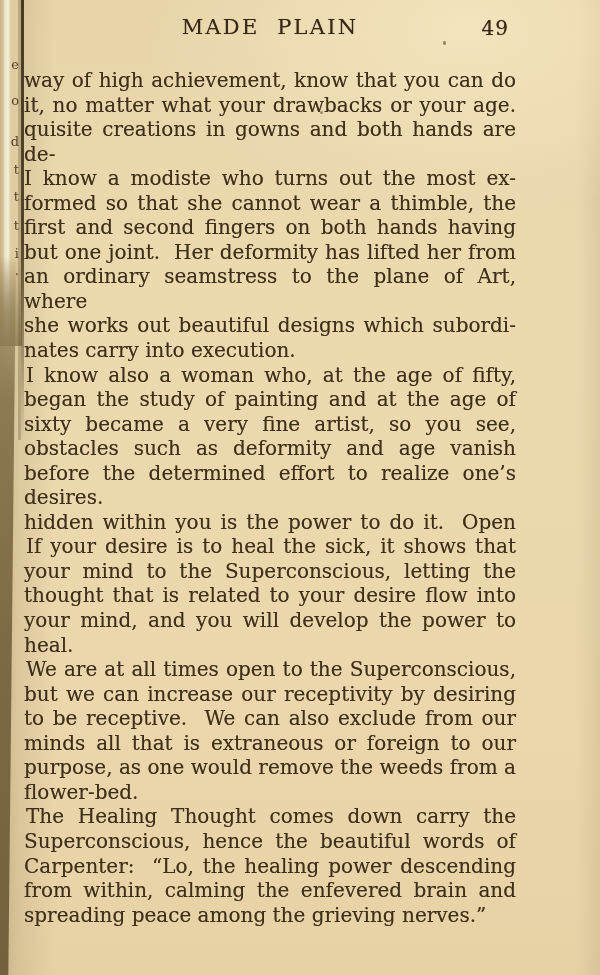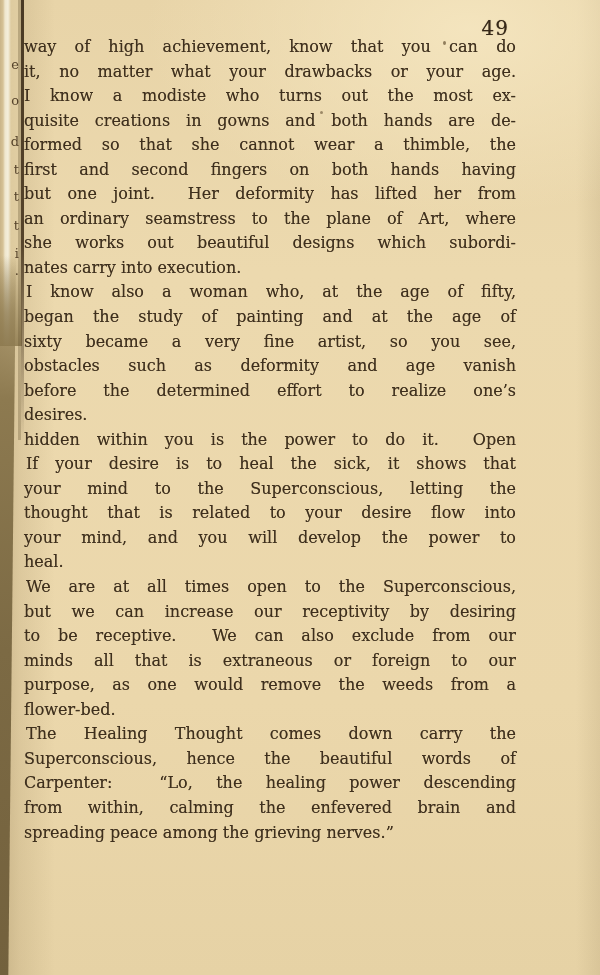--- a/index.html
+++ b/index.html
@@ -43,22 +43,22 @@
     position:absolute;left:0;right:0;text-align:center;
     font-size:21px;letter-spacing:2.2px;word-spacing:9px;
     text-shadow:0 0 .7px rgba(54,40,24,.55);
   }
   .page-number{
     position:absolute;right:7px;top:1px;font-size:20px;letter-spacing:1px;
     text-shadow:0 0 .7px rgba(54,40,24,.55);
   }
   
   .body-text{
-    position:absolute;left:24px;top:35px;width:492px;
-    font-size:16px;line-height:24.55px;color:var(--ink,#3e2f1d);
+    position:absolute;left:24px;top:68px;width:492px;
+    font-size:20px;line-height:24.55px;color:var(--ink,#3e2f1d);
     text-shadow:0 0 .6px rgba(62,47,29,.5);
   }
   .para{margin:0;}
   .line{text-align:justify;text-align-last:justify;-moz-text-align-last:justify;}
   .line.last{text-align:right;text-align-last:left;-moz-text-align-last:left;}
   .line.indent{padding-left:2px;}
   
   .speck{position:absolute;border-radius:50%;background:rgba(90,70,42,.55);}
   .speck-a{left:320px;top:111px;width:3px;height:3px;}
   .speck-b{left:443px;top:41px;width:3px;height:4px;background:rgba(90,70,42,.65);}
@@ -78,29 +78,30 @@
         <span class="frag" style="top: 190px;">t</span>
         <span class="frag" style="top: 219px;">t</span>
         <span class="frag" style="top: 247px;">i</span>
         <span class="frag" style="top: 264px;">.</span>
       </div>
     <div class="gutter-base"></div>
     <div class="gutter-line"></div>
   </div>
 
   <div class="header">
+    <div class="running-head">MADE PLAIN</div>
     <div class="page-number">49</div>
   </div>
 
   <div class="body-text">
       <div class="para">
         <div class="line">way of high achievement, know that you can do</div>
         <div class="line">it, no matter what your drawbacks or your age.</div>
+        <div class="line">quisite creations in gowns and both hands are de-</div>
         <div class="line">I know a modiste who turns out the most ex-</div>
-        <div class="line">quisite creations in gowns and both hands are de-</div>
         <div class="line">formed so that she cannot wear a thimble, the</div>
         <div class="line">first and second fingers on both hands having</div>
         <div class="line">but one joint.&nbsp; Her deformity has lifted her from</div>
         <div class="line">an ordinary seamstress to the plane of Art, where</div>
         <div class="line">she works out beautiful designs which subordi-</div>
         <div class="line last">nates carry into execution.</div>
       </div>
       <div class="para">
         <div class="line indent">I know also a woman who, at the age of fifty,</div>
         <div class="line">began the study of painting and at the age of</div>

